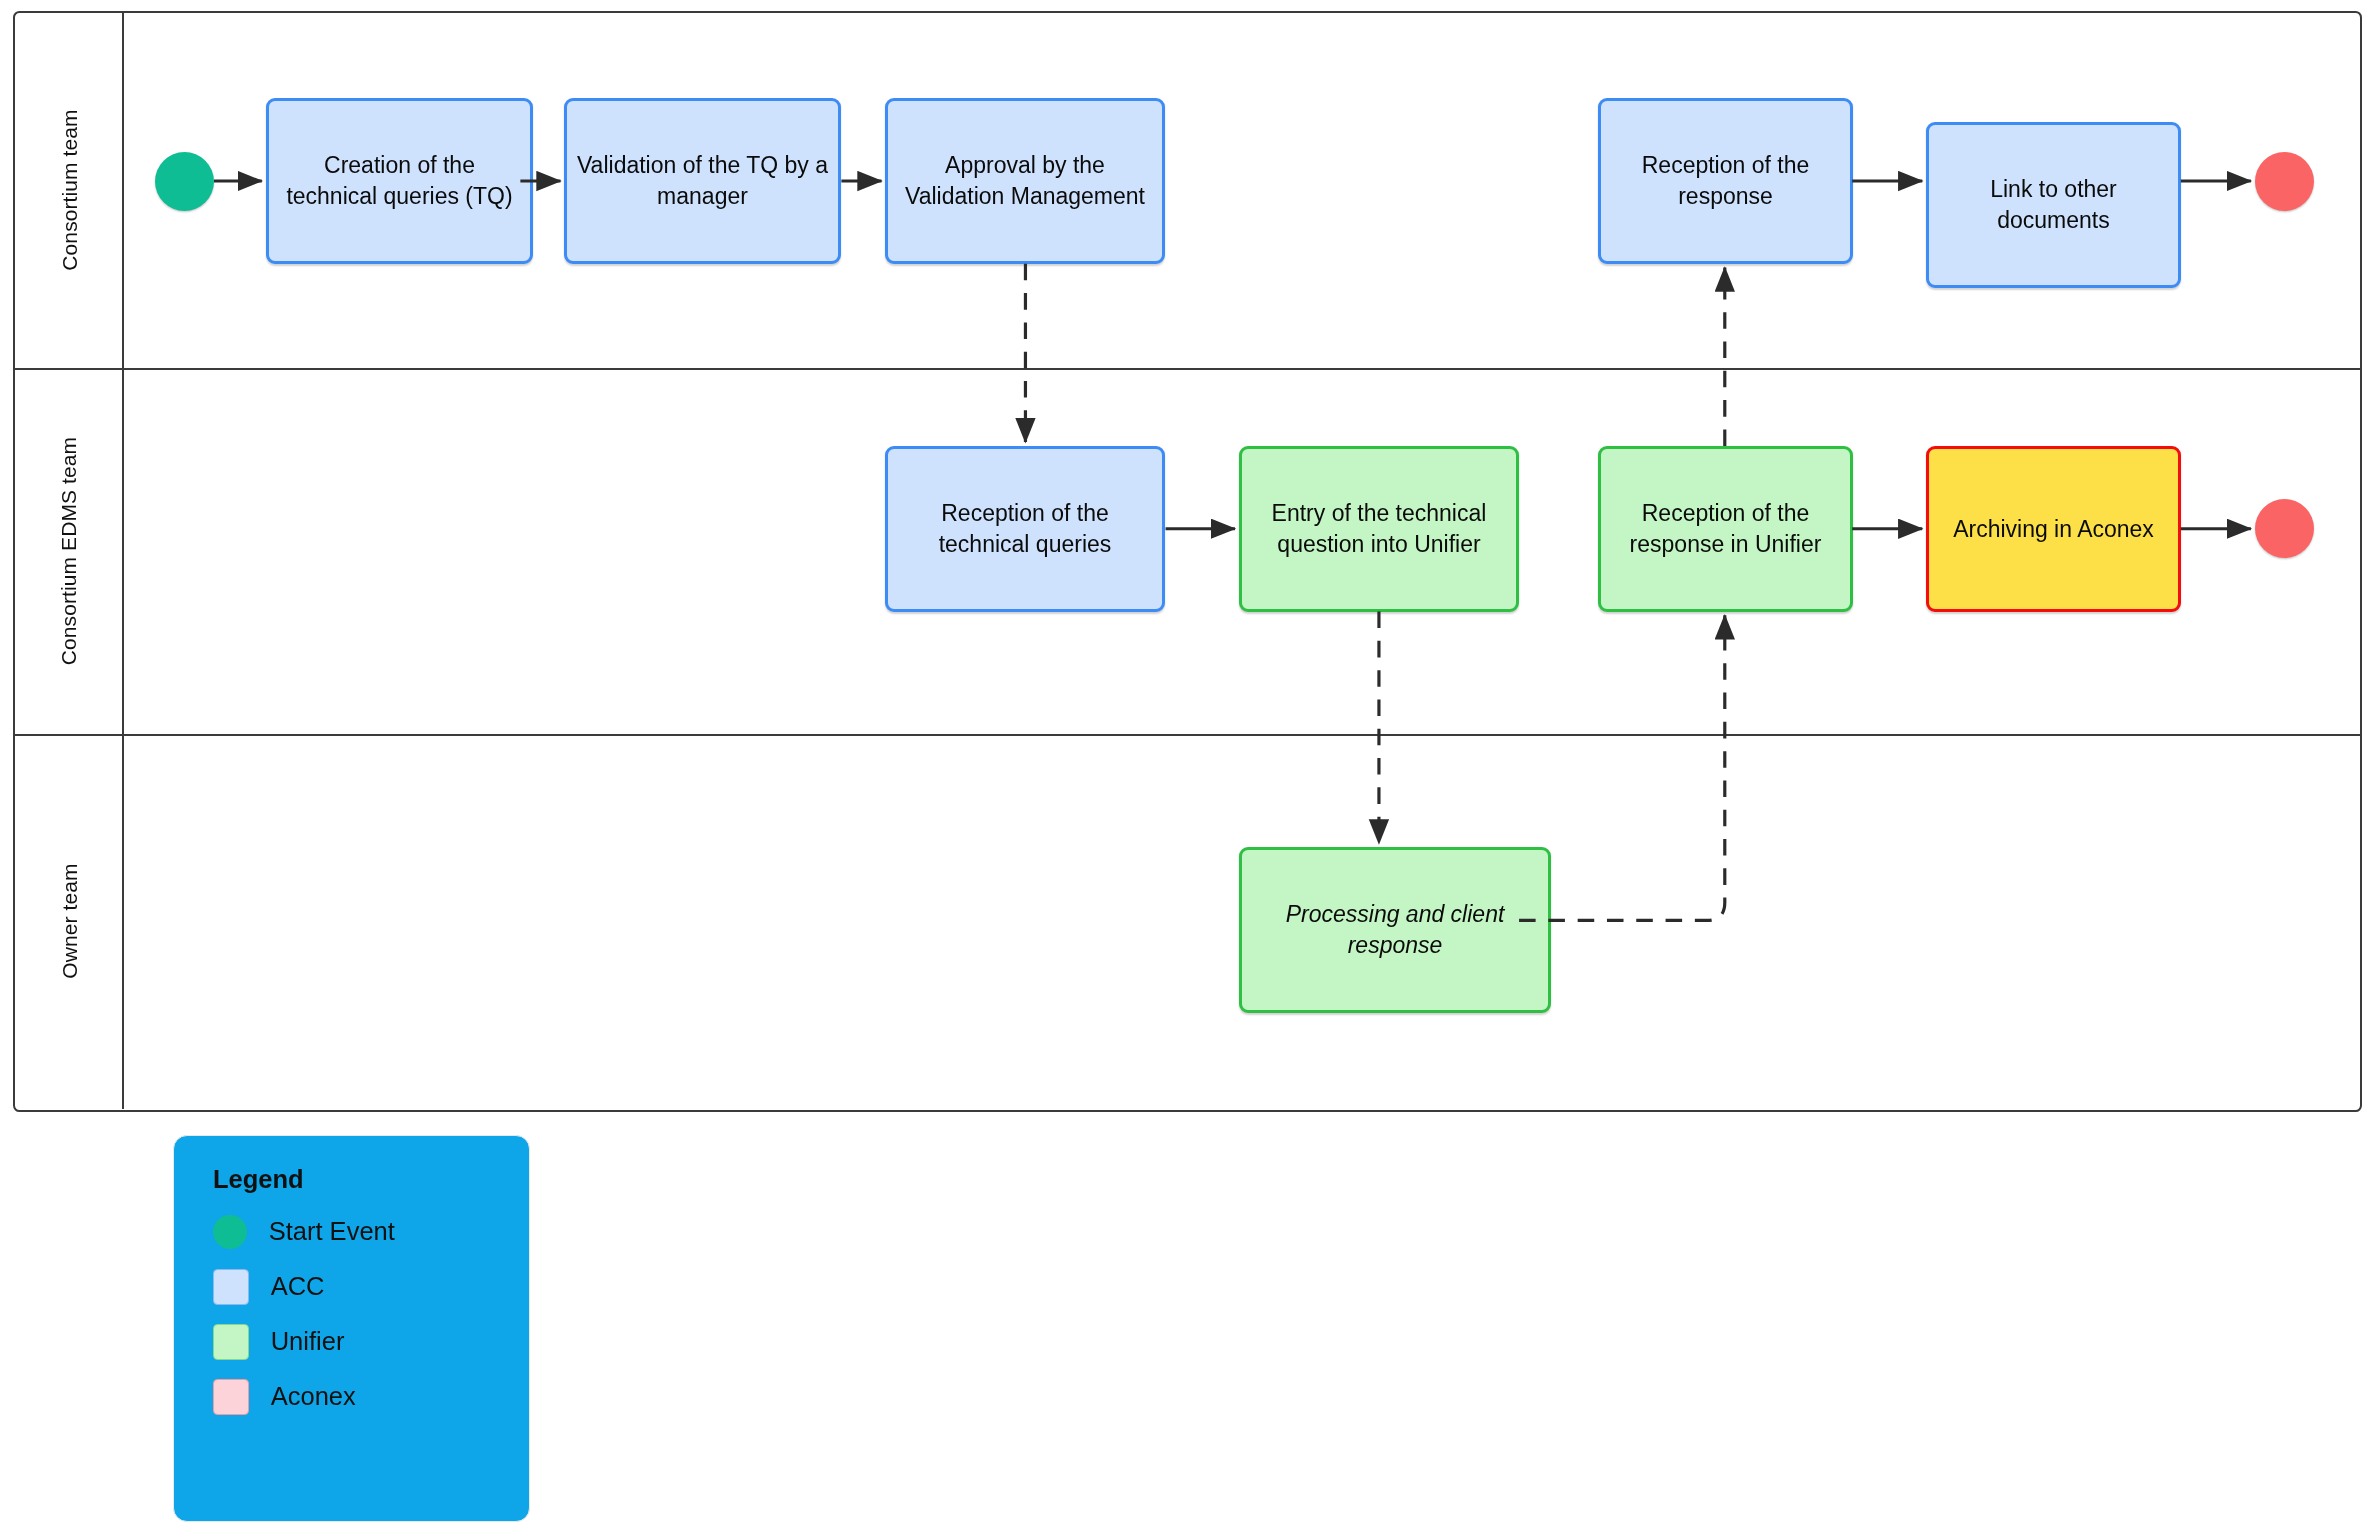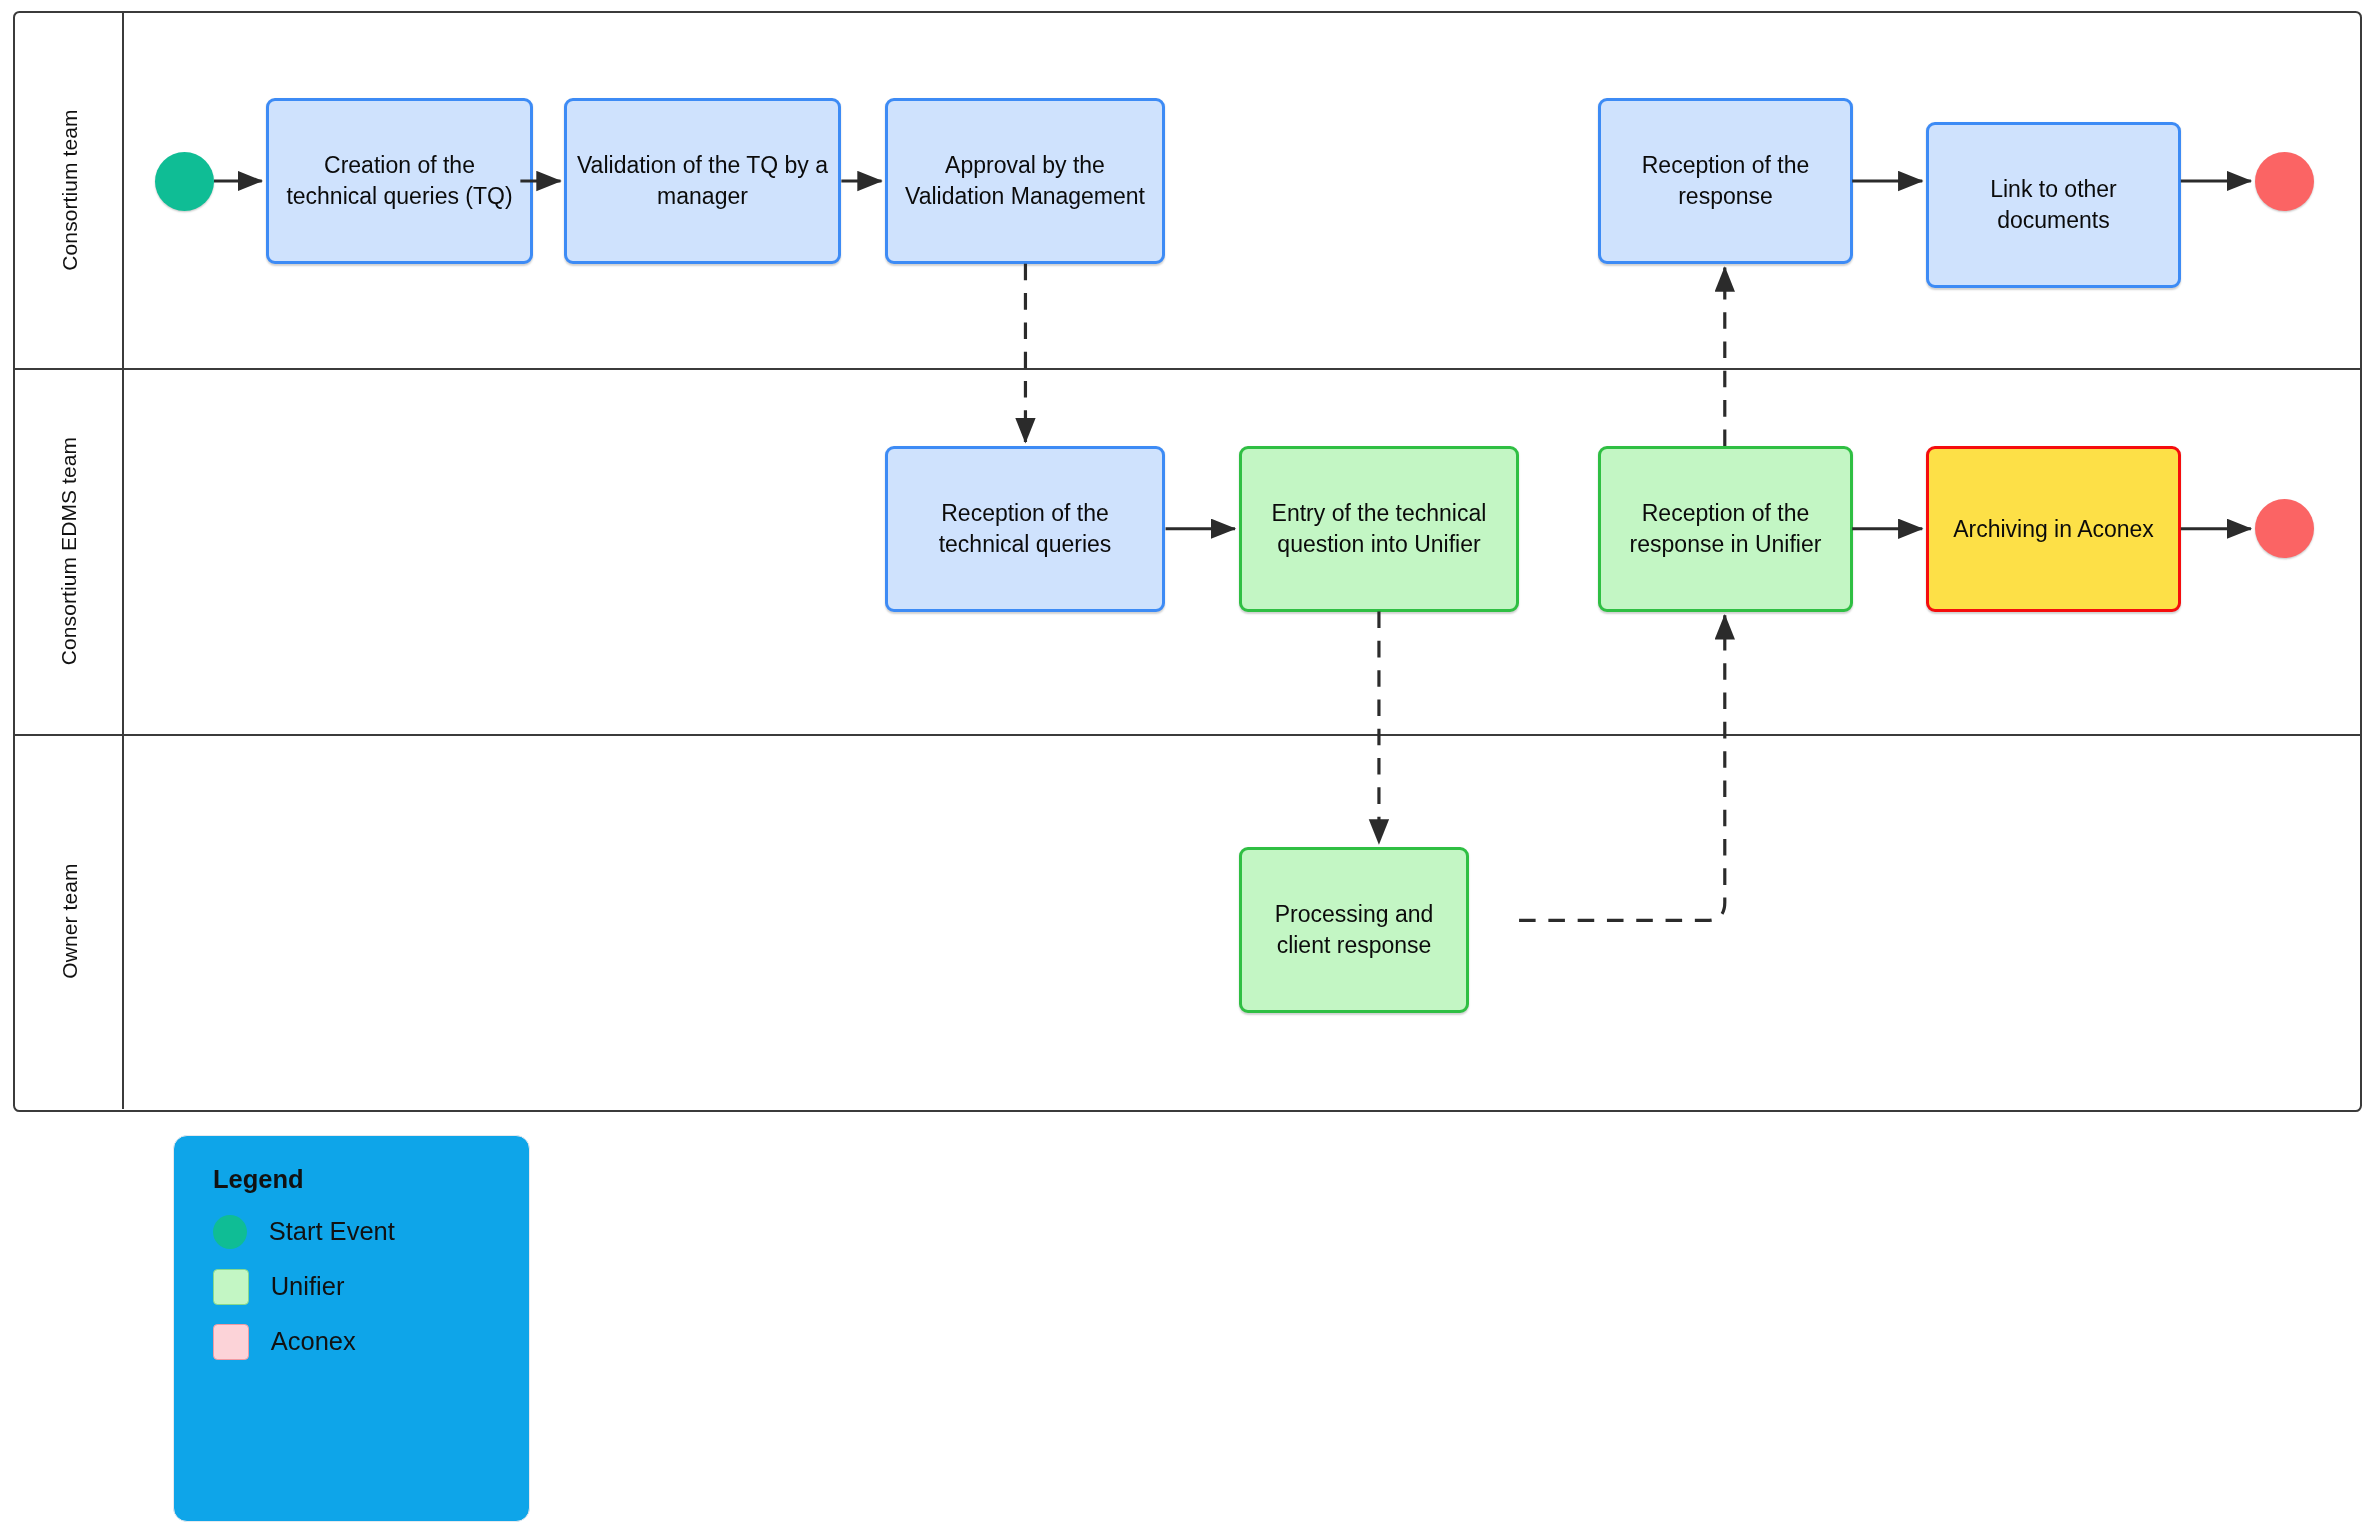--- a/index.html
+++ b/index.html
@@ -91,21 +91,21 @@
 <div class="task acc" style="left:885px;top:446px;width:280px;height:166px;">Reception of the technical queries</div>
 
 <div class="task unifier" style="left:1239px;top:446px;width:280px;height:166px;">Entry of the technical question into Unifier</div>
 
 <div class="task unifier" style="left:1598px;top:446px;width:255px;height:166px;">Reception of the response in Unifier</div>
 
 <div class="task aconex" style="left:1926px;top:446px;width:255px;height:166px;">Archiving in Aconex</div>
 
 <div class="event end" style="left:2255px;top:499px;width:59px;height:59px;"></div>
 
-<div class="task unifier" style="left:1239px;top:847px;width:230px;height:166px;">Processing and client response</div>
+<div class="task unifier" style="left:1239px;top:847px;width:312px;height:166px;font-style:italic;">Processing and client response</div>
 
 <svg id="wires" viewBox="0 0 3732 2416" xmlns="http://www.w3.org/2000/svg">
   <defs>
     <marker id="ah" markerWidth="9" markerHeight="9" refX="7.6" refY="3.2" orient="auto" markerUnits="strokeWidth">
       <path d="M0,0 L8,3.2 L0,6.4 z" fill="#2b2b2b"></path>
     </marker>
   </defs>
   <g stroke="#2b2b2b" stroke-width="5" fill="none" marker-end="url(#ah)">
 
     <path d="M336,284 L411,284"></path>
@@ -127,20 +127,24 @@
 </svg>
 
 <div id="legend">
   <h3>Legend</h3>
 
   <div class="lg-row">
     <span class="lg-sw circle" style="background:#0fbd95;"></span>
     <span class="lg-txt">Start Event</span>
   </div>
 
+  <div class="lg-row">
+    <span class="lg-sw box" style="background:#cfe2fd;border:1.9px solid #8cb7f0;"></span>
+    <span class="lg-txt">ACC</span>
+  </div>
 
   <div class="lg-row">
     <span class="lg-sw box" style="background:#c3f6c4;border:1.9px solid #85d98c;"></span>
     <span class="lg-txt">Unifier</span>
   </div>
 
   <div class="lg-row">
     <span class="lg-sw box" style="background:#fcd3d8;border:1.9px solid #f09aa2;"></span>
     <span class="lg-txt">Aconex</span>
   </div>

